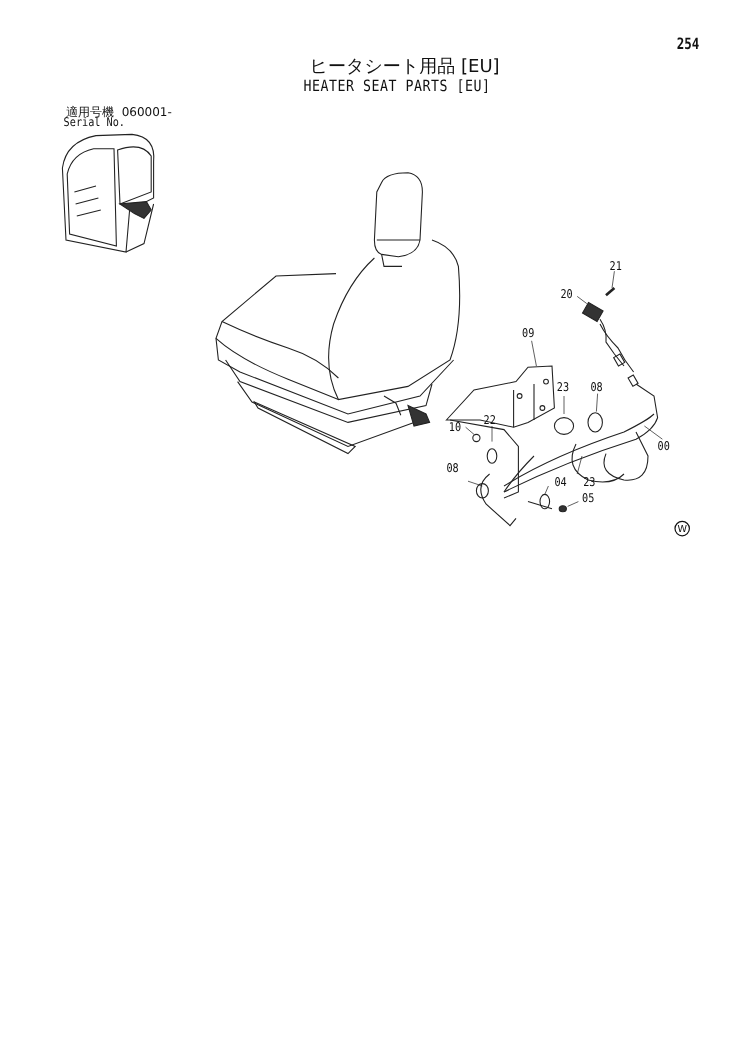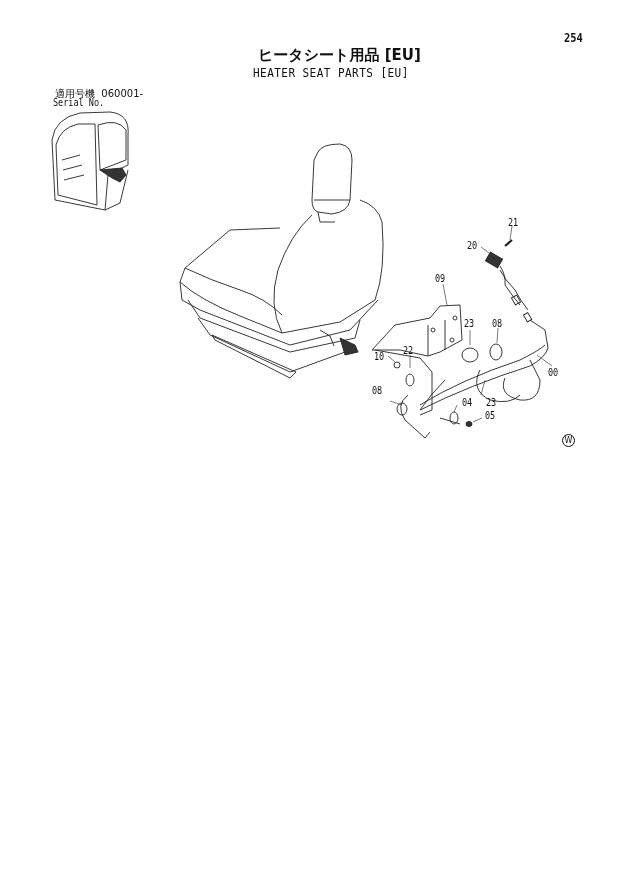--- a/index.html
+++ b/index.html
@@ -1,18 +1,18 @@
 <!DOCTYPE html>
 <html><head>
 <meta charset="utf-8">
 <style>
   html, body { margin:0; padding:0; background:#fff; }
   body { width:620px; height:876px; position:relative; overflow:hidden; font-family:"Liberation Sans", sans-serif; color:#111; }
   .page-no { position:absolute; left:564px; top:30px; font-family:"DejaVu Sans Mono", monospace; font-weight:bold; font-size:13px; transform:scaleX(0.8); transform-origin:left; }
-  .title-jp { position:absolute; left:258px; top:46px; font-size:15px; font-family:"DejaVu Sans", sans-serif;font-weight:bold; }
+  .title-jp { position:absolute; left:258px; top:46px; font-size:15px; font-family:"DejaVu Sans", sans-serif; }
   .title-en { position:absolute; left:253px; top:65px; font-size:13px; font-family:"DejaVu Sans Mono", monospace; transform:scaleX(0.85); transform-origin:left; letter-spacing:0.5px; }
   .serial-jp { position:absolute; left:55px; top:87px; font-size:10px; font-family:"DejaVu Sans", sans-serif;text-align:center; }
   .serial-en { position:absolute; left:53px; top:97px; font-size:10px; font-family:"DejaVu Sans Mono", monospace; transform:scaleX(0.85); transform-origin:left; }
   svg.diagram { position:absolute; left:0; top:0; }
   .callout { position:absolute; font-family:"DejaVu Sans Mono", monospace; font-size:10px; transform:scaleX(0.85); transform-origin:left; }
   .wmark { position:absolute; left:562px; top:434px; width:11px; height:11px; border:1px solid #111; border-radius:50%; font-size:8px; line-height:11px; text-align:center; font-family:"DejaVu Sans", sans-serif; }
 </style>
 </head>
 <body>
 

